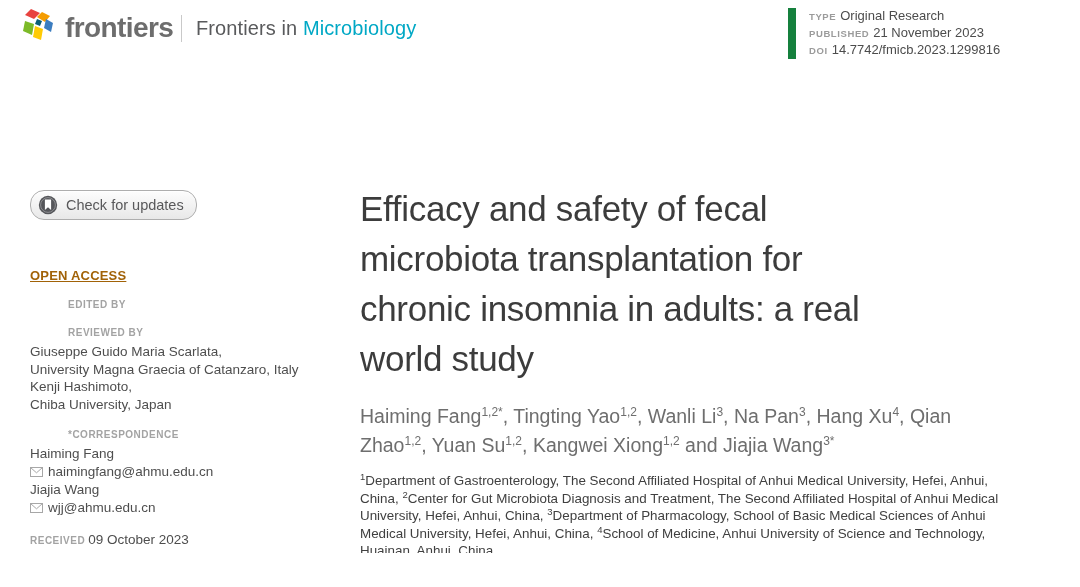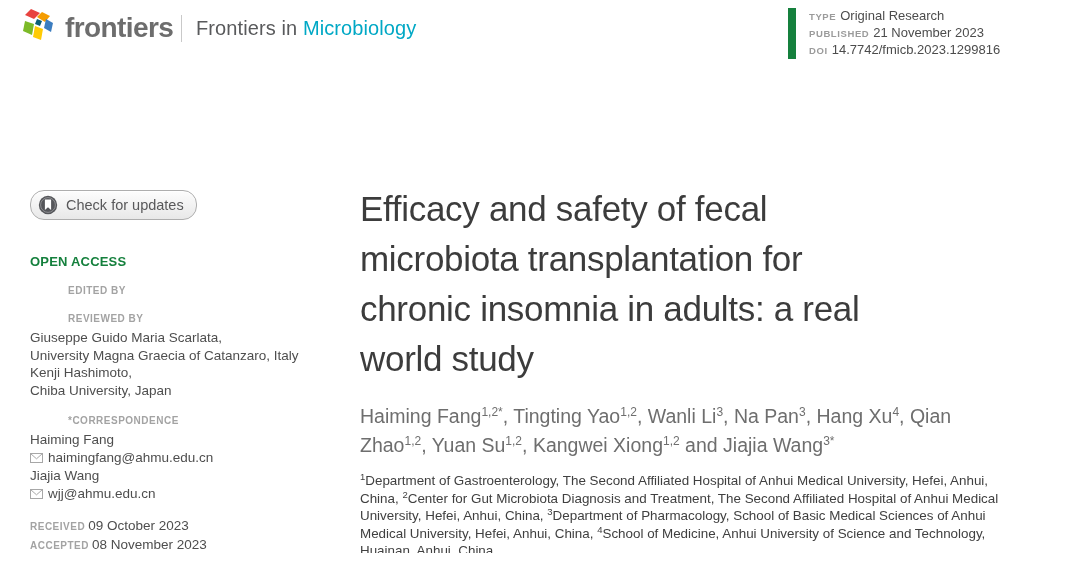--- a/index.html
+++ b/index.html
@@ -16,21 +16,21 @@
         display:flex;flex-direction:column;gap:2px;}
   .meta-row{font-size:13px;color:#4c4c4c;line-height:16px;white-space:nowrap;}
   .meta-label{font-size:9.5px;font-weight:700;color:#9b9b9b;letter-spacing:0.6px;margin-right:4px;}
 
   
   .sidebar{position:absolute;left:30px;top:190px;width:316px;}
   .check-btn{display:inline-flex;align-items:center;gap:8px;padding:4px 12px 4px 7px;
              background:linear-gradient(#fdfdfd,#e8e8e8);border:1px solid #aeaeae;border-radius:14px;
              box-shadow:inset 0 1px 0 #ffffff;font-family:inherit;font-size:14.5px;color:#58585a;
              line-height:20px;cursor:pointer;}
-  .open-access{margin-top:34px;font-size:13px;font-weight:700;color:#15803d;letter-spacing:0.2px;}
+  .open-access{margin-top:48px;font-size:13px;font-weight:700;color:#a16207;letter-spacing:0.2px;text-decoration:underline;}
   .side-label{margin-top:16px;font-size:10px;font-weight:700;color:#a3a3a3;letter-spacing:0.5px;
               line-height:12px;margin-bottom:4px;padding-left:38px;}
   .side-line{font-size:13.5px;color:#4e4e4e;line-height:17.5px;}
   .email-row{display:flex;align-items:center;gap:5px;font-size:13.5px;color:#4e4e4e;line-height:18px;}
   .corr-name{font-size:13.5px;color:#4e4e4e;line-height:18px;}
   .date-row{font-size:13.5px;color:#4e4e4e;line-height:18px;white-space:nowrap;}
   .date-label{font-size:10px;font-weight:700;color:#a3a3a3;letter-spacing:0.5px;margin-right:3px;}
 
   
   .main{position:absolute;left:360px;top:184px;width:690px;}

